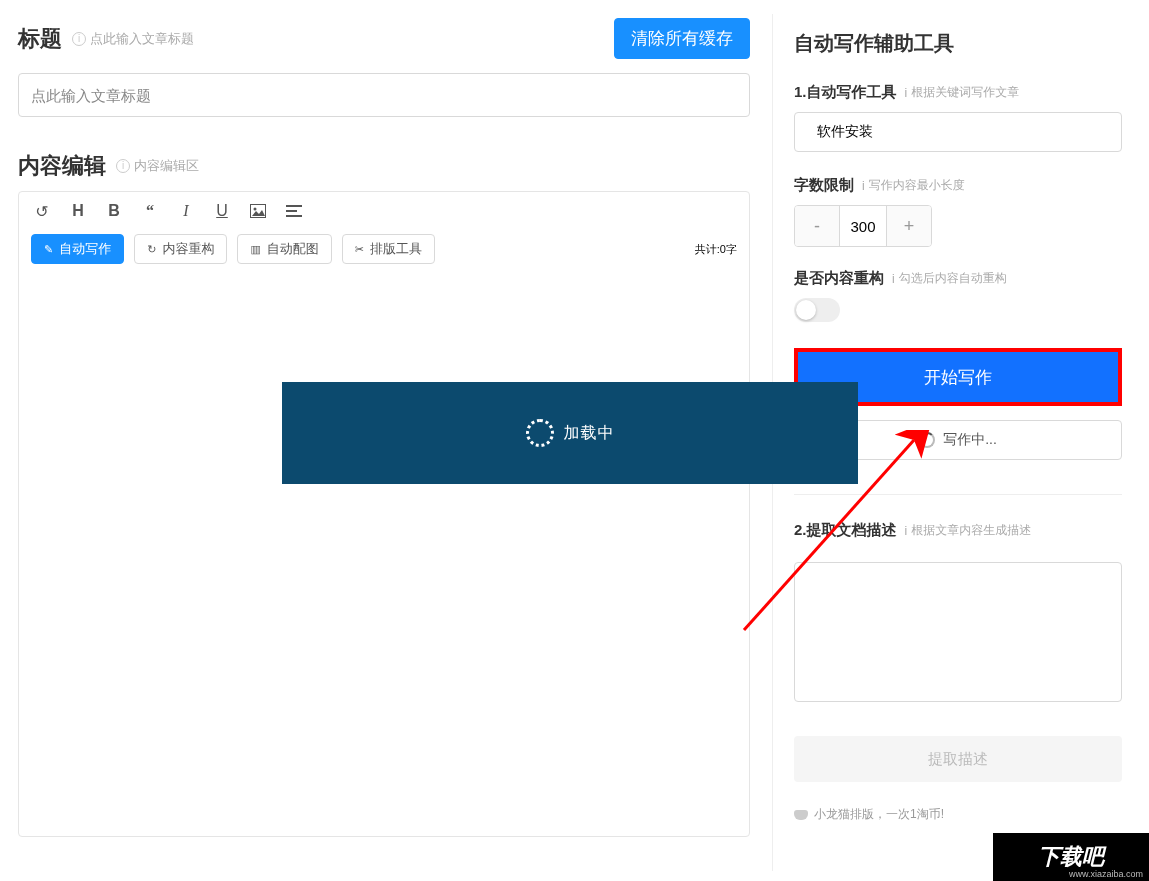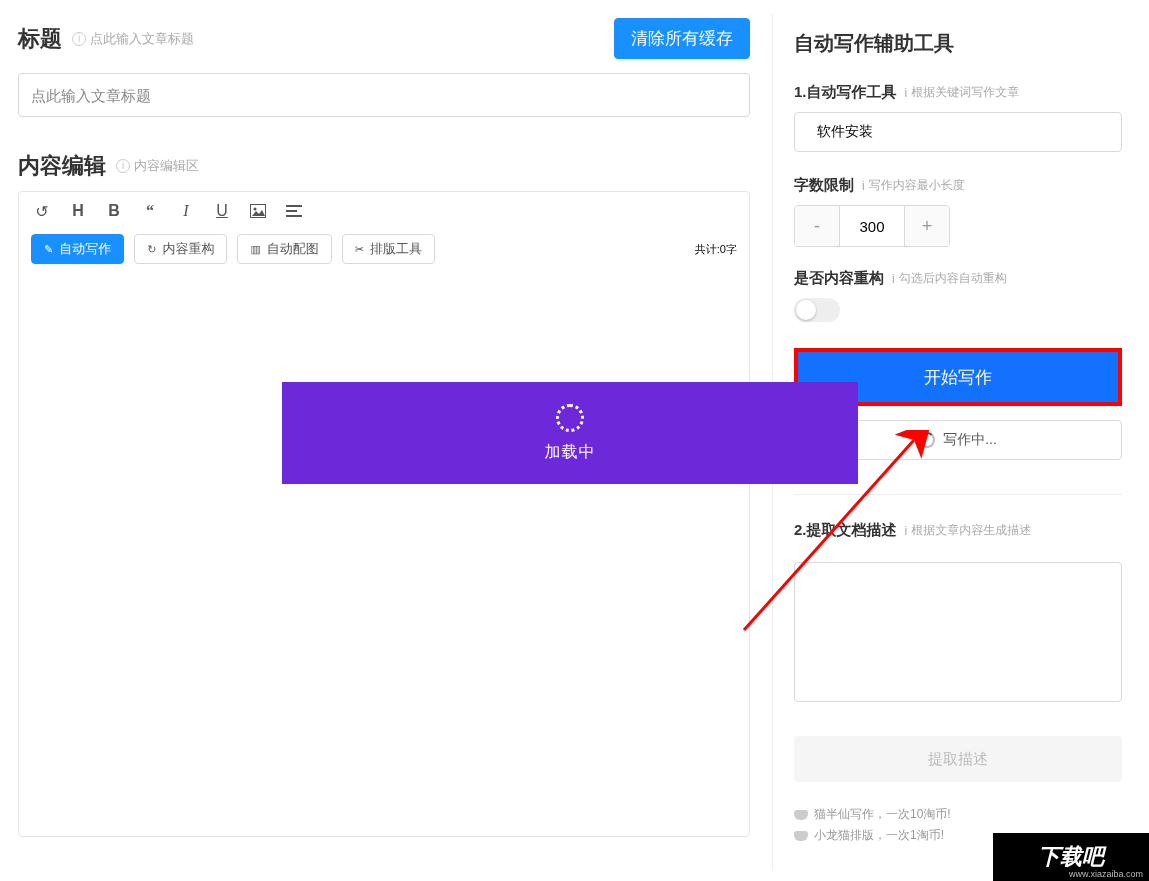--- a/index.html
+++ b/index.html
@@ -102,21 +102,21 @@
     padding:0 22px; font-size:14px; margin-bottom: 24px;
   }
   .stepper {
     display:inline-flex; border:1px solid #d9d9d9; border-radius:4px;
     overflow:hidden; margin-bottom:22px;
   }
   .stepper button {
     width:44px; height:40px; background:#fafafa; border:none; font-size:18px; color:#999; cursor:pointer;
   }
   .stepper input {
-    width:66px; height:40px; border:none; border-left:1px solid #d9d9d9; border-right:1px solid #d9d9d9;
+    width:48px; height:40px; border:none; border-left:1px solid #d9d9d9; border-right:1px solid #d9d9d9;
     text-align:center; font-size:15px;
   }
   .toggle {
     width:46px; height:24px; background:#eee; border-radius:12px; position:relative;
     margin-bottom: 26px; cursor:pointer;
   }
   .toggle .knob {
     width:20px; height:20px; background:#fff; border-radius:50%;
     position:absolute; top:2px; left:2px; box-shadow:0 1px 3px rgba(0,0,0,.25);
   }
@@ -142,21 +142,21 @@
   }
   .extract-btn {
     width:100%; height:46px; background:#f5f5f5; color:#bbb; font-size:15px;
     border:none; border-radius:4px; cursor:not-allowed; margin-bottom:24px;
   }
   .note-line { font-size:12px; color:#999; display:flex; align-items:center; gap:6px; margin-bottom:4px;}
   .note-icon { width:14px; height:10px; background:#ccc; border-radius:3px 3px 6px 6px; display:inline-block;}
   .hr { border:none; border-top:1px solid #eee; margin:18px 0 40px 0; }
   .loading-overlay {
     position:absolute; left:282px; top:382px; width:576px; height:102px;
-    background:#6d28d9; display:flex; flex-direction:column; align-items:center; justify-content:center;
+    background:#0c4a6e; display:flex; flex-direction:row; align-items:center; justify-content:center;
     color:#fff; gap:10px;
   }
   .spinner-lg {
     width:28px; height:28px; border:3px dotted #fff; border-radius:50%;
     animation: spin 1.2s linear infinite;
   }
   .loading-text { font-size:16px; letter-spacing:1px; }
   .arrow-svg { position:absolute; left:714px; top:430px; pointer-events:none; }
   .logo-badge {
     position:absolute; right:0; bottom:0; width:156px; height:48px;
@@ -293,24 +293,20 @@
       <span class="info-icon">i</span>
       <span>根据文章内容生成描述</span>
     </span>
   </div>
   <textarea class="desc-box" style=""></textarea>
 
   <button class="extract-btn">提取描述</button>
 
   <div class="note-line">
     <span class="note-icon"></span>
-    <span>猫半仙写作，一次10淘币!</span>
-  </div>
-  <div class="note-line">
-    <span class="note-icon"></span>
     <span>小龙猫排版，一次1淘币!</span>
   </div>
 </div>
 
 <div class="loading-overlay">
   <div class="spinner-lg"></div>
   <div class="loading-text">加载中</div>
 </div>
 
 <svg class="arrow-svg" width="230" height="220">

